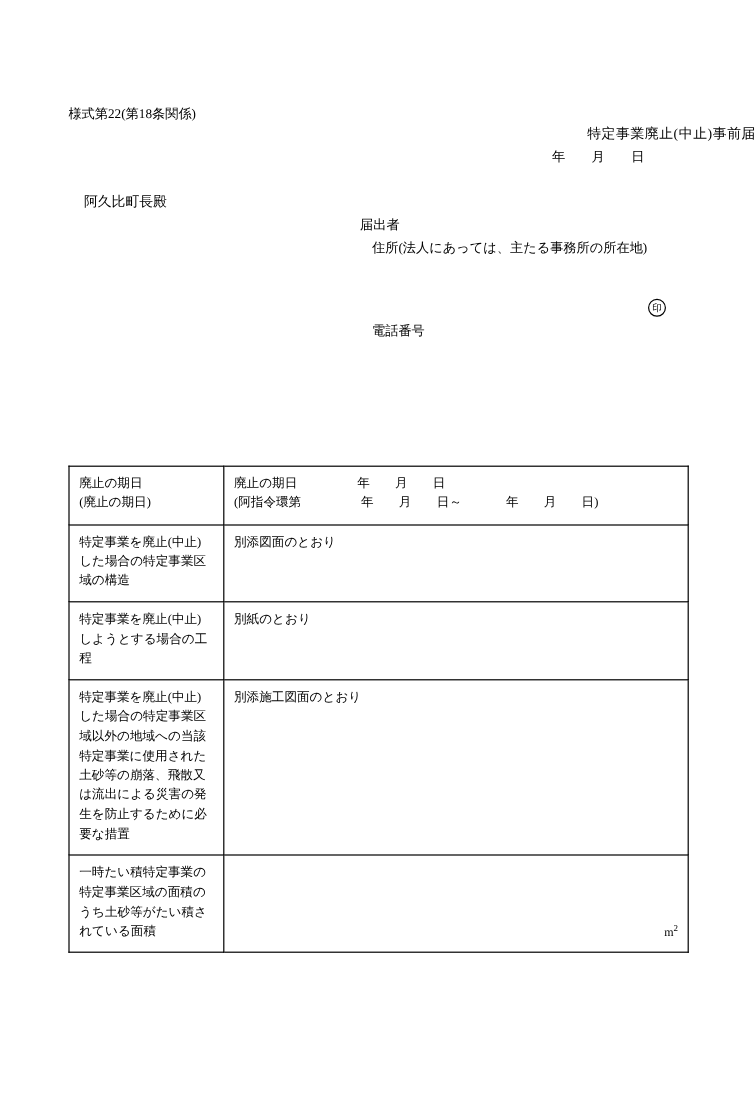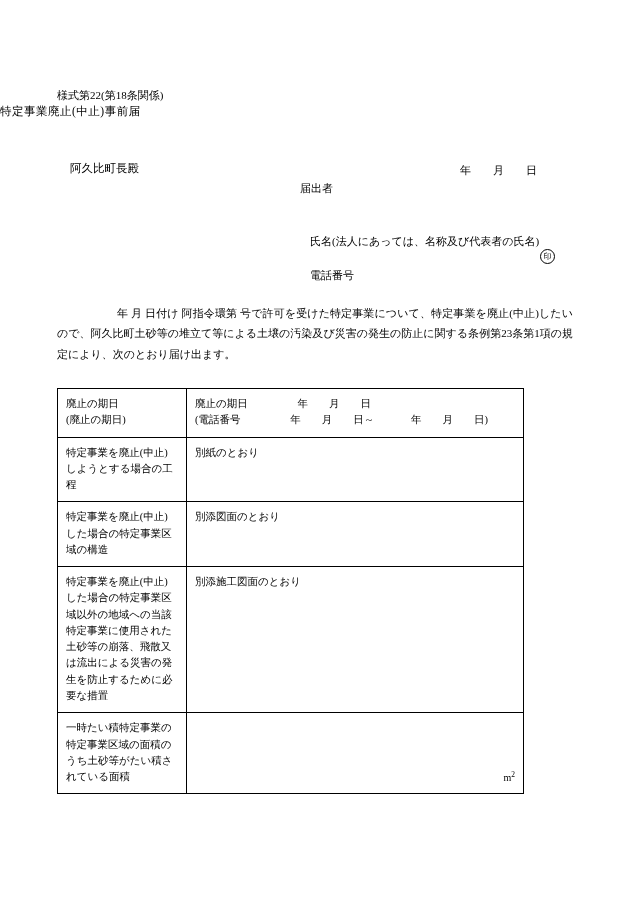--- a/index.html
+++ b/index.html
@@ -28,36 +28,35 @@
     top: 88px;
     font-size: 11px;
     line-height: 1.3;
     white-space: nowrap;
   }
   .doc-title {
     position: absolute;
     left: 0;
     top: 104px;
     width: 630px;
-    text-align: left;
+    text-align: right;
     font-size: 11.5px;
     letter-spacing: 0.5px;
   }
   .date-line {
     position: absolute;
     left: 0;
     top: 123px;
     width: 630px;
     font-size: 11px;
   }
   .date-line .inner {
     position: absolute;
     left: 460px;
     white-space: pre;
-    margin-top: 40px;
   }
   .addressee {
     position: absolute;
     left: 70px;
     top: 161px;
     font-size: 11.5px;
     white-space: nowrap;
     text-align: center;
   }
   .submitter-block {
@@ -118,21 +117,21 @@
     text-justify: inter-ideograph;
   }
   .body-text .indent {
     display: inline-block;
     width: 60px;
   }
   table.main {
     position: absolute;
     left: 57px;
     top: 388px;
-    width: 467px;
+    width: 517px;
     border-collapse: collapse;
     font-size: 10.5px;
     table-layout: fixed;
   }
   table.main td {
     border: 1px solid #000000;
     padding: 7px 8px 8px 8px;
     vertical-align: top;
     line-height: 1.55;
   }
@@ -165,48 +164,47 @@
   <div class="date-line">
     <span class="inner">年        月        日</span>
   </div>
 
   <div class="addressee">阿久比町長殿</div>
 
   <div class="submitter-block">
     <span class="label">届出者</span>
   </div>
 
-
-  <div class="name-row">氏名(法人にあっては、名称及び代表者の氏名)</div>
+  <div class="addr-row">住所(法人にあっては、主たる事務所の所在地)</div>
+
 
   <div class="seal">印</div>
 
   <div class="tel-row">電話番号</div>
 
-  <div class="body-text"><span class="indent"></span><span>年        月        日付け        阿指令環第        号で許可を受けた特定事業について、特定事業を廃止(中止)したいので、阿久比町土砂等の堆立て等による土壌の汚染及び災害の発生の防止に関する条例第23条第1項の規定により、次のとおり届け出ます。</span></div>
 
   <table class="main">
     <tbody>
       <tr>
         <td class="c-left">
           <div>廃止の期日</div>
           <div>(廃止の期日)</div>
         </td>
         <td class="c-right">
           <div class="nowrap">廃止の期日                   年        月        日</div>
-          <div class="nowrap">(電話番号                   年        月        日～              年        月        日)</div>
+          <div class="nowrap">(阿指令環第                   年        月        日～              年        月        日)</div>
         </td>
+      </tr>
+      <tr>
+        <td colspan="1" style="width:385px" class="cell-pad-top">特定事業を廃止(中止)した場合の特定事業区域の構造</td>
+        <td style="width:132px" class="cell-pad-top">別添図面のとおり</td>
       </tr>
       <tr>
         <td class="cell-pad-top">特定事業を廃止(中止)しようとする場合の工程</td>
         <td class="cell-pad-top">別紙のとおり</td>
-      </tr>
-      <tr>
-        <td colspan="1" style="width:385px" class="cell-pad-top">特定事業を廃止(中止)した場合の特定事業区域の構造</td>
-        <td style="width:132px" class="cell-pad-top">別添図面のとおり</td>
       </tr>
       <tr>
         <td class="r-small">特定事業を廃止(中止)した場合の特定事業区域以外の地域への当該特定事業に使用された土砂等の崩落、飛散又は流出による災害の発生を防止するために必要な措置</td>
         <td class="r-small">別添施工図面のとおり</td>
       </tr>
       <tr>
         <td class="r-small">一時たい積特定事業の特定事業区域の面積のうち土砂等がたい積されている面積</td>
         <td class="unit-cell">
           <span></span>
           <span class="unit"><span>m</span><span class="sup">2</span></span>

